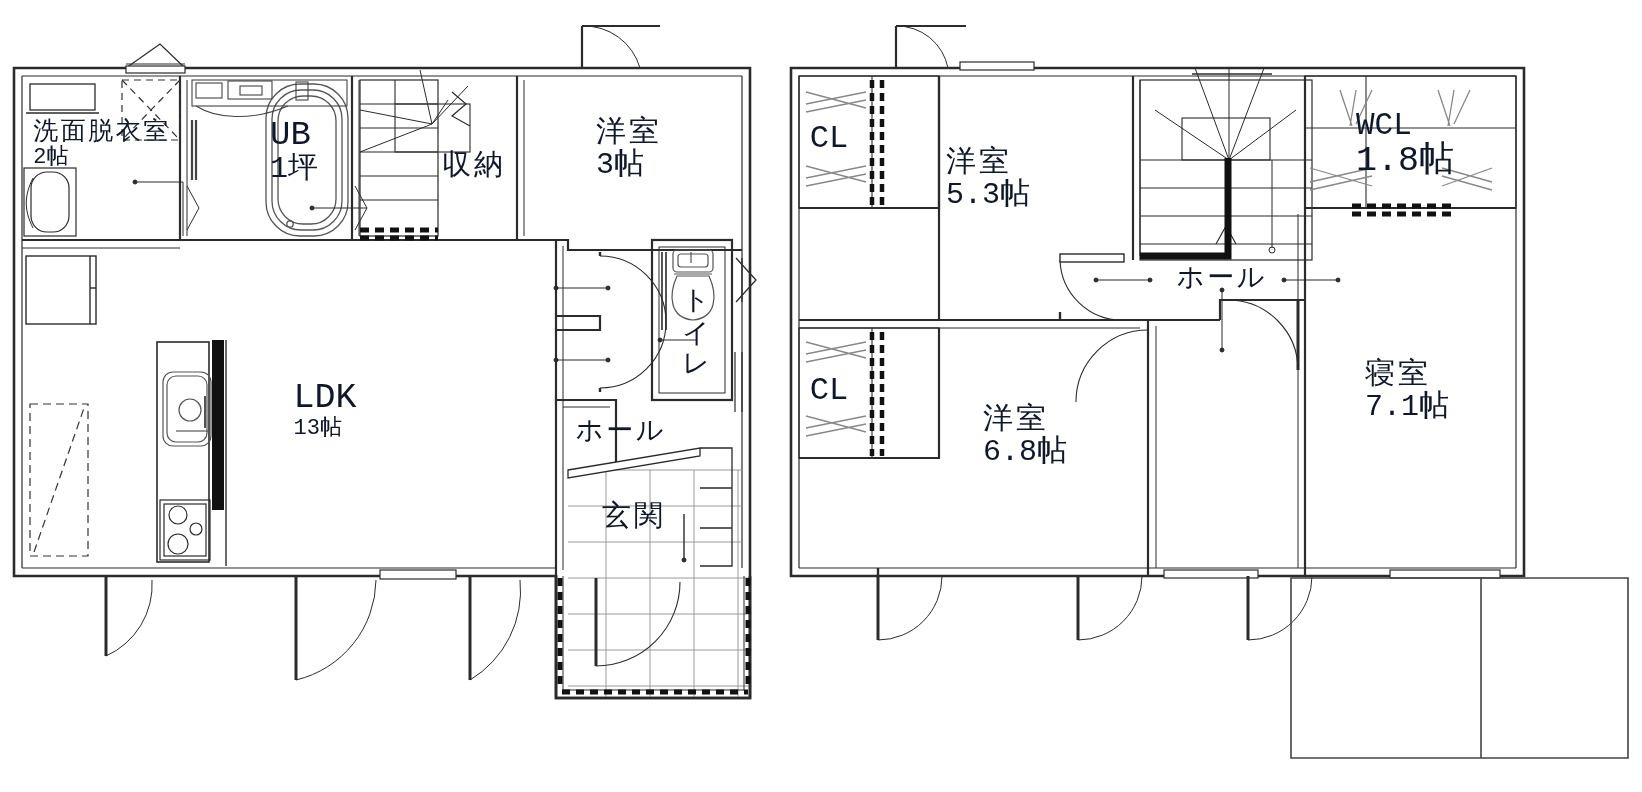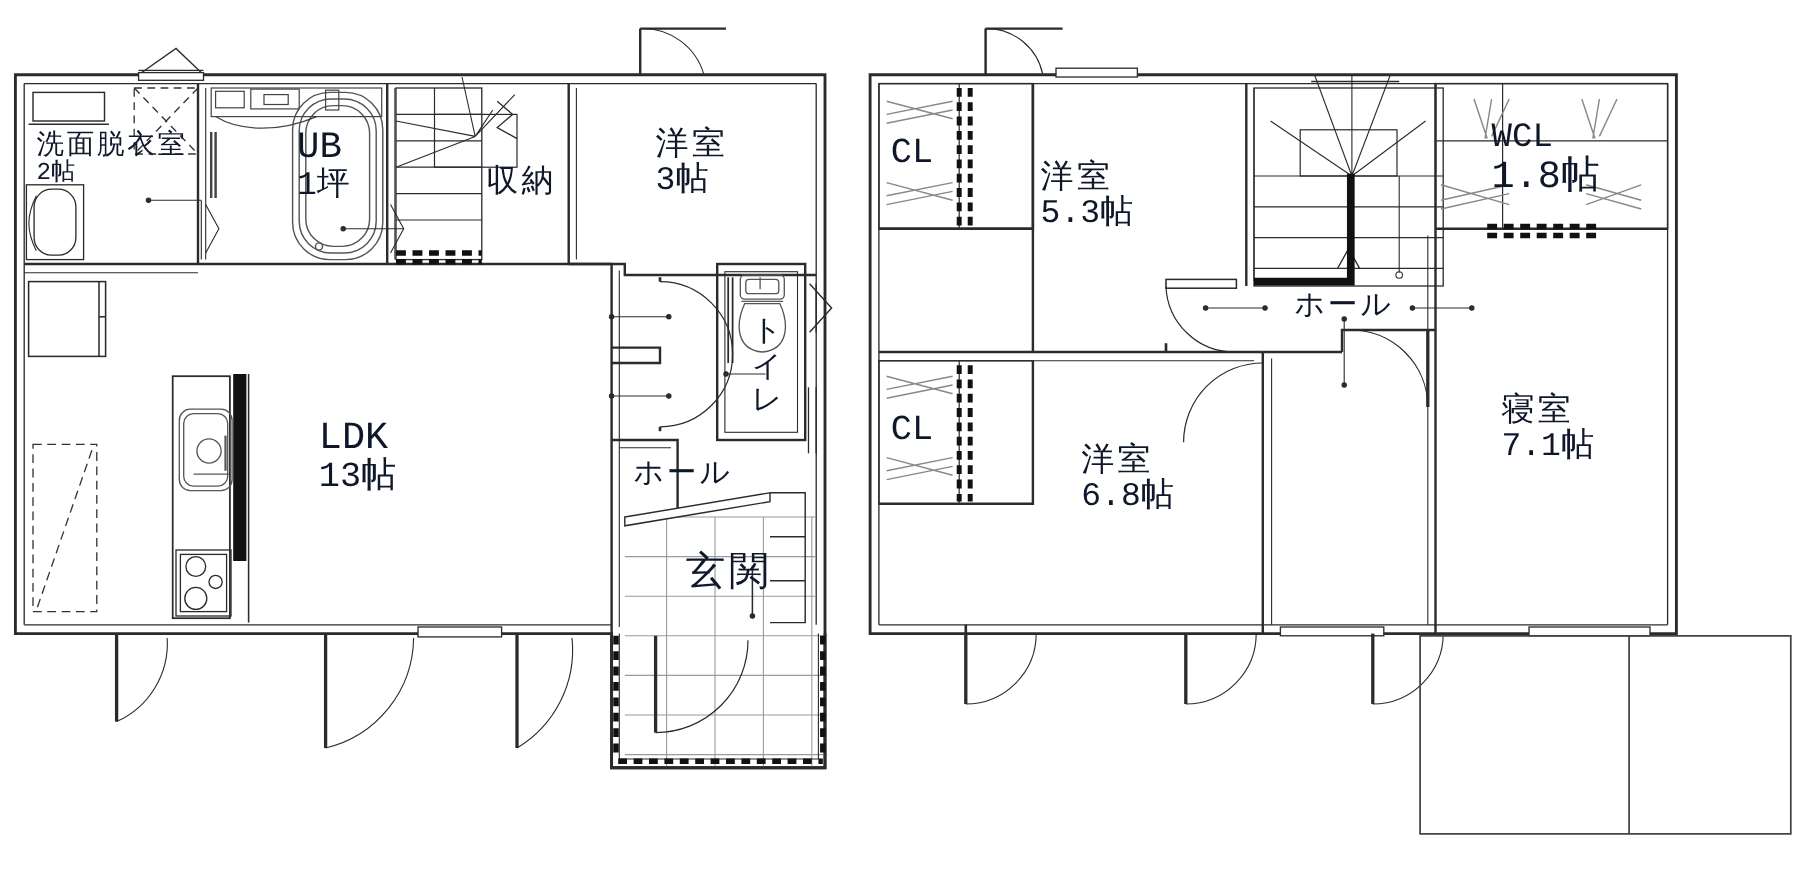--- a/index.html
+++ b/index.html
@@ -375,32 +375,32 @@
   <span>収納</span>
 </div>
 
 <div class="lbl jp" style="left:629px;top:118px;transform:translateX(-50%);font-size:30px;">
   <span>洋室</span>
   <span class="num" style="letter-spacing:0">3帖</span>
 </div>
 
 <div class="lbl" style="left:325px;top:380px;transform:translateX(-50%);font-size:35px;">
   <span>LDK</span>
-  <span style="font-size:32px;">13帖</span>
+  <span style="font-size:22px;">13帖</span>
 </div>
 
 <div class="lbl jp" style="left:694px;top:270px;transform:translateX(-50%);font-size:27px;writing-mode:vertical-rl;letter-spacing:.05em;">
   <span>トイレ</span>
 </div>
 
 <div class="lbl jp" style="left:621px;top:418px;transform:translateX(-50%);font-size:27px;">
   <span>ホール</span>
 </div>
 
-<div class="lbl jp" style="left:634px;top:503px;transform:translateX(-50%);font-size:36px;margin-left:29px;">
+<div class="lbl jp" style="left:634px;top:503px;transform:translateX(-50%);font-size:29px;">
   <span>玄関</span>
 </div>
 
 <div class="lbl" style="left:829px;top:122px;transform:translateX(-50%);font-size:32px;">
   <span>CL</span>
 </div>
 
 <div class="lbl jp" style="left:988px;top:148px;transform:translateX(-50%);font-size:30px;">
   <span>洋室</span>
   <span class="num" style="letter-spacing:0">5.3帖</span>

